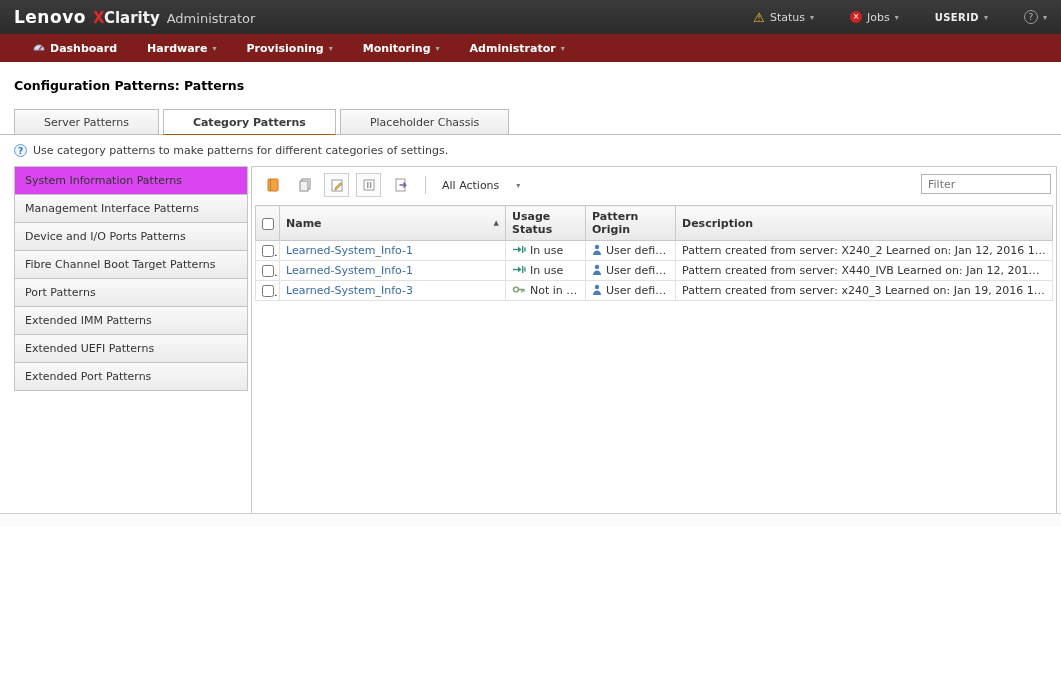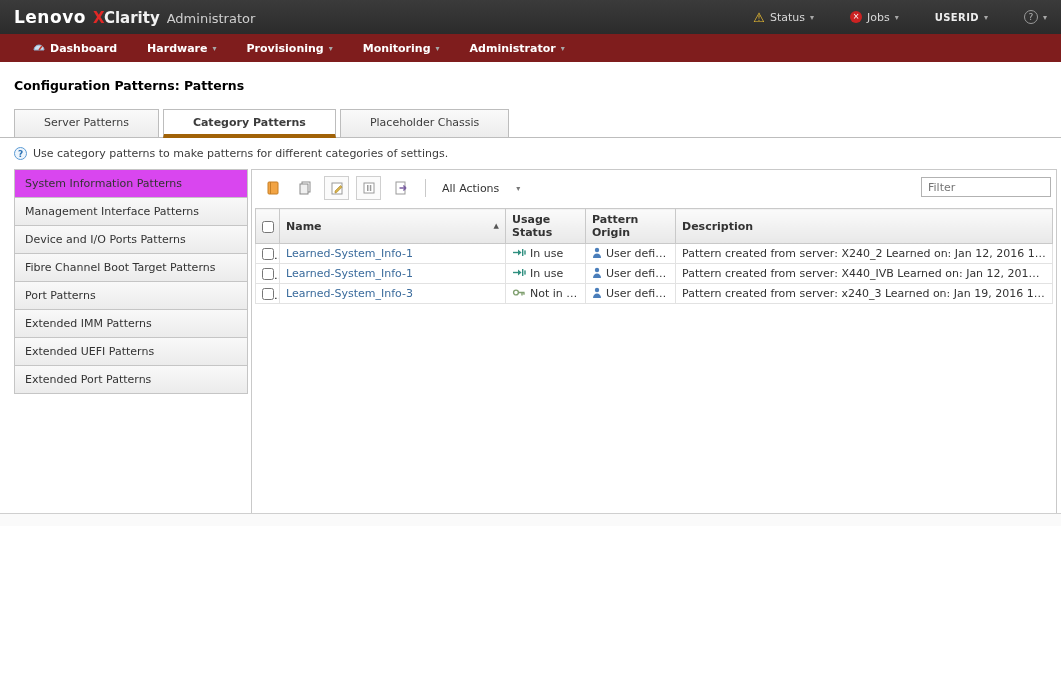--- a/index.html
+++ b/index.html
@@ -32,21 +32,21 @@
   .navbar { height:28px; background:#7f1d1d; display:flex; align-items:stretch; padding-left:18px; }
   .nav-item { display:flex; align-items:center; gap:5px; padding:0 15px; color:#fff; font-weight:bold;
               font-size:11px; cursor:pointer; }
 
   
   .page-title { padding:16px 0 0 14px; font-size:12.5px; font-weight:bold; color:#000000; }
 
   .tabs { margin-top:16px; padding-left:14px; border-bottom:1px solid #bdbdbd; display:flex; gap:4px; }
   .tab { border:1px solid #bdbdbd; border-bottom:1px solid #bdbdbd; margin-bottom:-1px;
          background:linear-gradient(#fafafa,#ececec); padding:6px 29px 5px; cursor:pointer; color:#3c3c3c; }
-  .tab.active { background:#fff; border-bottom:4px solid #a16207; font-weight:bold; }
+  .tab.active { background:#fff; border-bottom:1px solid #a16207; font-weight:bold; }
 
   .info-row { display:flex; align-items:center; gap:6px; padding:9px 14px 7px; color:#3c3c3c; }
   .info-circ { width:13px; height:13px; flex:none; border-radius:50%; border:1px solid #5b9bd5; color:#2e75b6;
                background:#eef5fc; font-size:9px; font-weight:bold; display:flex; align-items:center; justify-content:center; }
 
   
   .content { display:flex; align-items:flex-start; padding:2px 4px 0 14px; }
   .sidebar { width:234px; flex:none; }
   .side-item { border:1px solid #c5c5c5; margin-top:-1px; padding:7px 10px;
                background:linear-gradient(#f9f9f9,#ebebeb); cursor:pointer; color:#333; }

